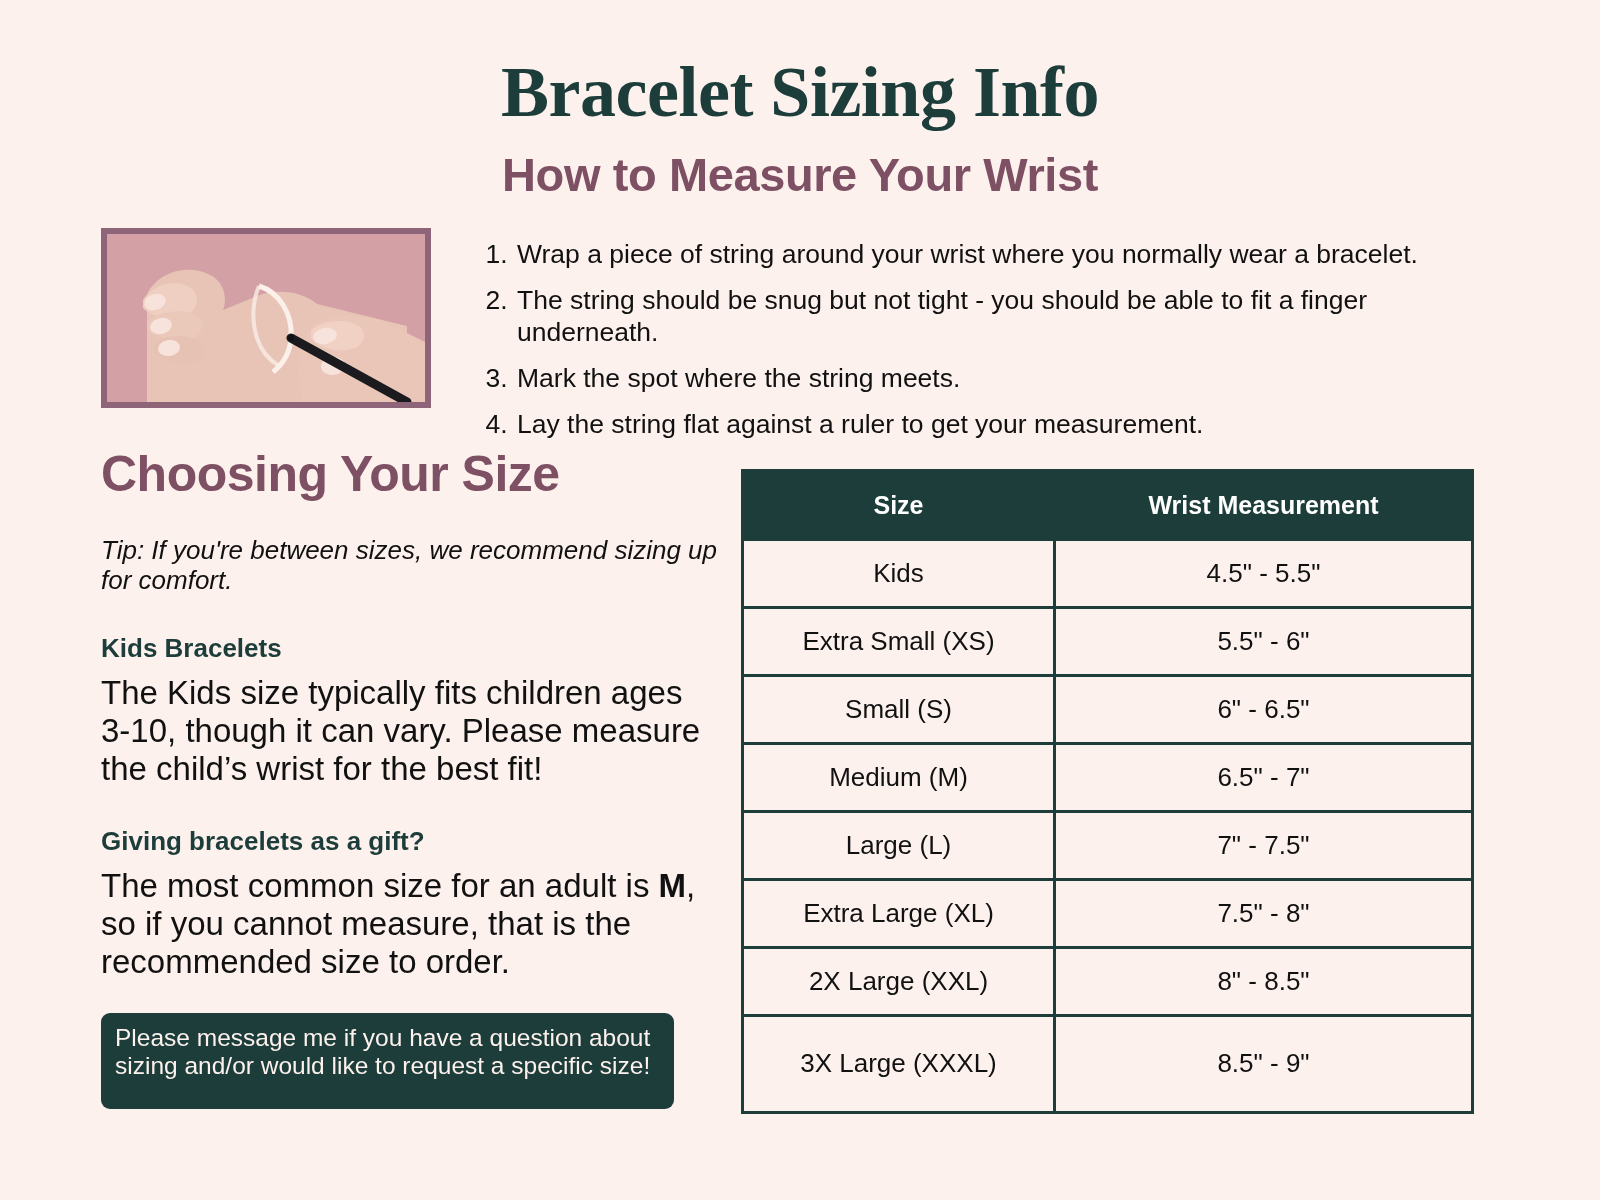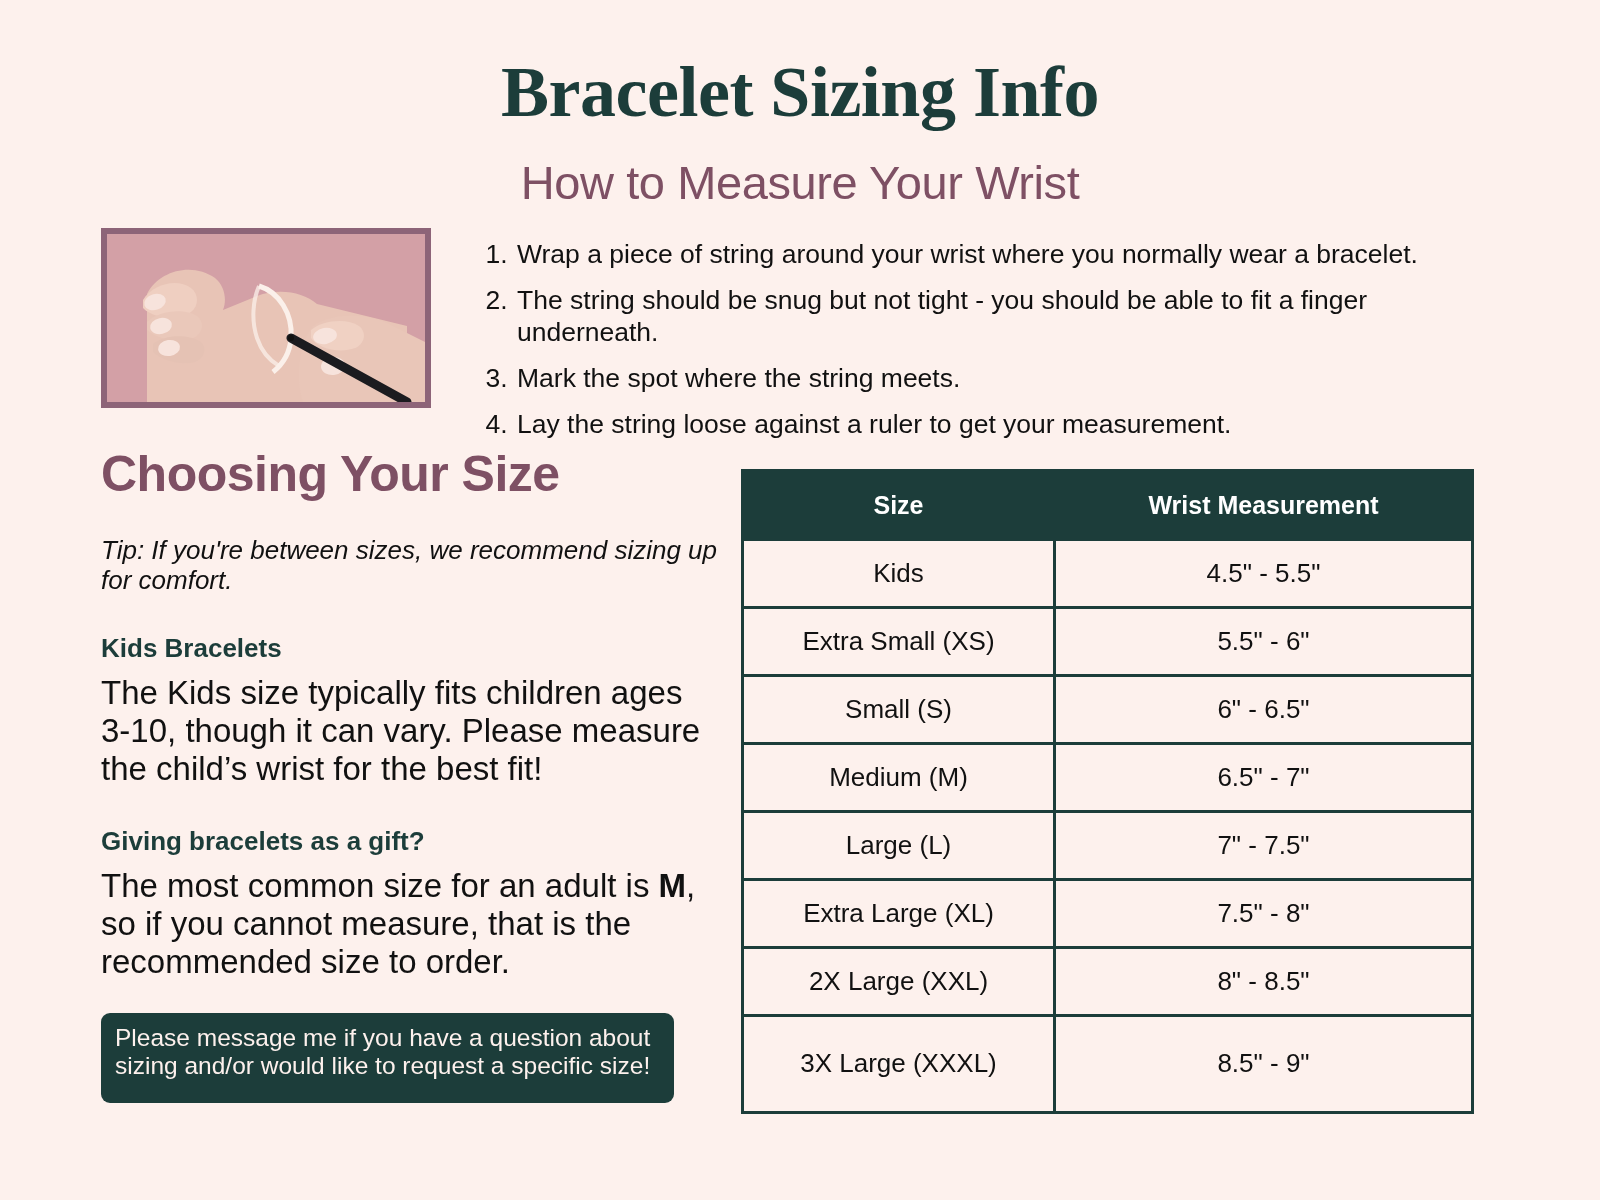--- a/index.html
+++ b/index.html
@@ -24,24 +24,24 @@
     font-size: 72px;
     color: #1C3D3A;
     letter-spacing: -0.5px;
     margin: 0;
     padding-top: 56px;
     line-height: 1.0;
   }
   .page-subtitle {
     text-align: center;
     font-family: "Liberation Sans", sans-serif;
-    font-weight: 400;
+    font-weight: 700;
     font-size: 47px;
     color: #7E5064;
-    margin: 12px;
+    margin: 4px;
     padding-top: 18px;
     letter-spacing: -0.4px;
     line-height: 1.05;
   }
 
   
   .top-row {
     position: absolute;
     top: 224px;
     left: 0;
@@ -130,21 +130,21 @@
     width: 600px;
     color: #111111;
   }
   .sub-body b { font-weight: 700; }
 
   .callout {
     margin-top: 32px;
     background: #1C3D3A;
     color: #FDF1ED;
     border-radius: 9px;
-    padding: 11px 14px 24px 14px;
+    padding: 11px 14px 30px 14px;
     width: 573px;
     box-sizing: border-box;
     font-size: 24.5px;
     font-weight: 500;
     line-height: 1.13;
   }
 
   
   .size-table-wrap {
     position: absolute;
@@ -221,21 +221,21 @@
         <path d="M184 104 L 300 168" stroke="#1B1B1F" stroke-width="9" fill="none" stroke-linecap="round"></path>
         <circle cx="184" cy="104" r="3" fill="#111111"></circle>
       </svg>
     </div>
   </div>
 
   <ol class="steps-list">
     <li>Wrap a piece of string around your wrist where you normally wear a bracelet.</li>
     <li>The string should be snug but not tight - you should be able to fit a finger underneath.</li>
     <li>Mark the spot where the string meets.</li>
-    <li>Lay the string loose against a ruler to get your measurement.</li>
+    <li>Lay the string flat against a ruler to get your measurement.</li>
   </ol>
 </div>
 
 <div class="left-col">
   <div class="section-head">Choosing Your Size</div>
 
 
   <p class="tip">Tip: If you're between sizes, we recommend sizing up for comfort.</p>
 
   <div class="sub-head">Kids Bracelets</div>

